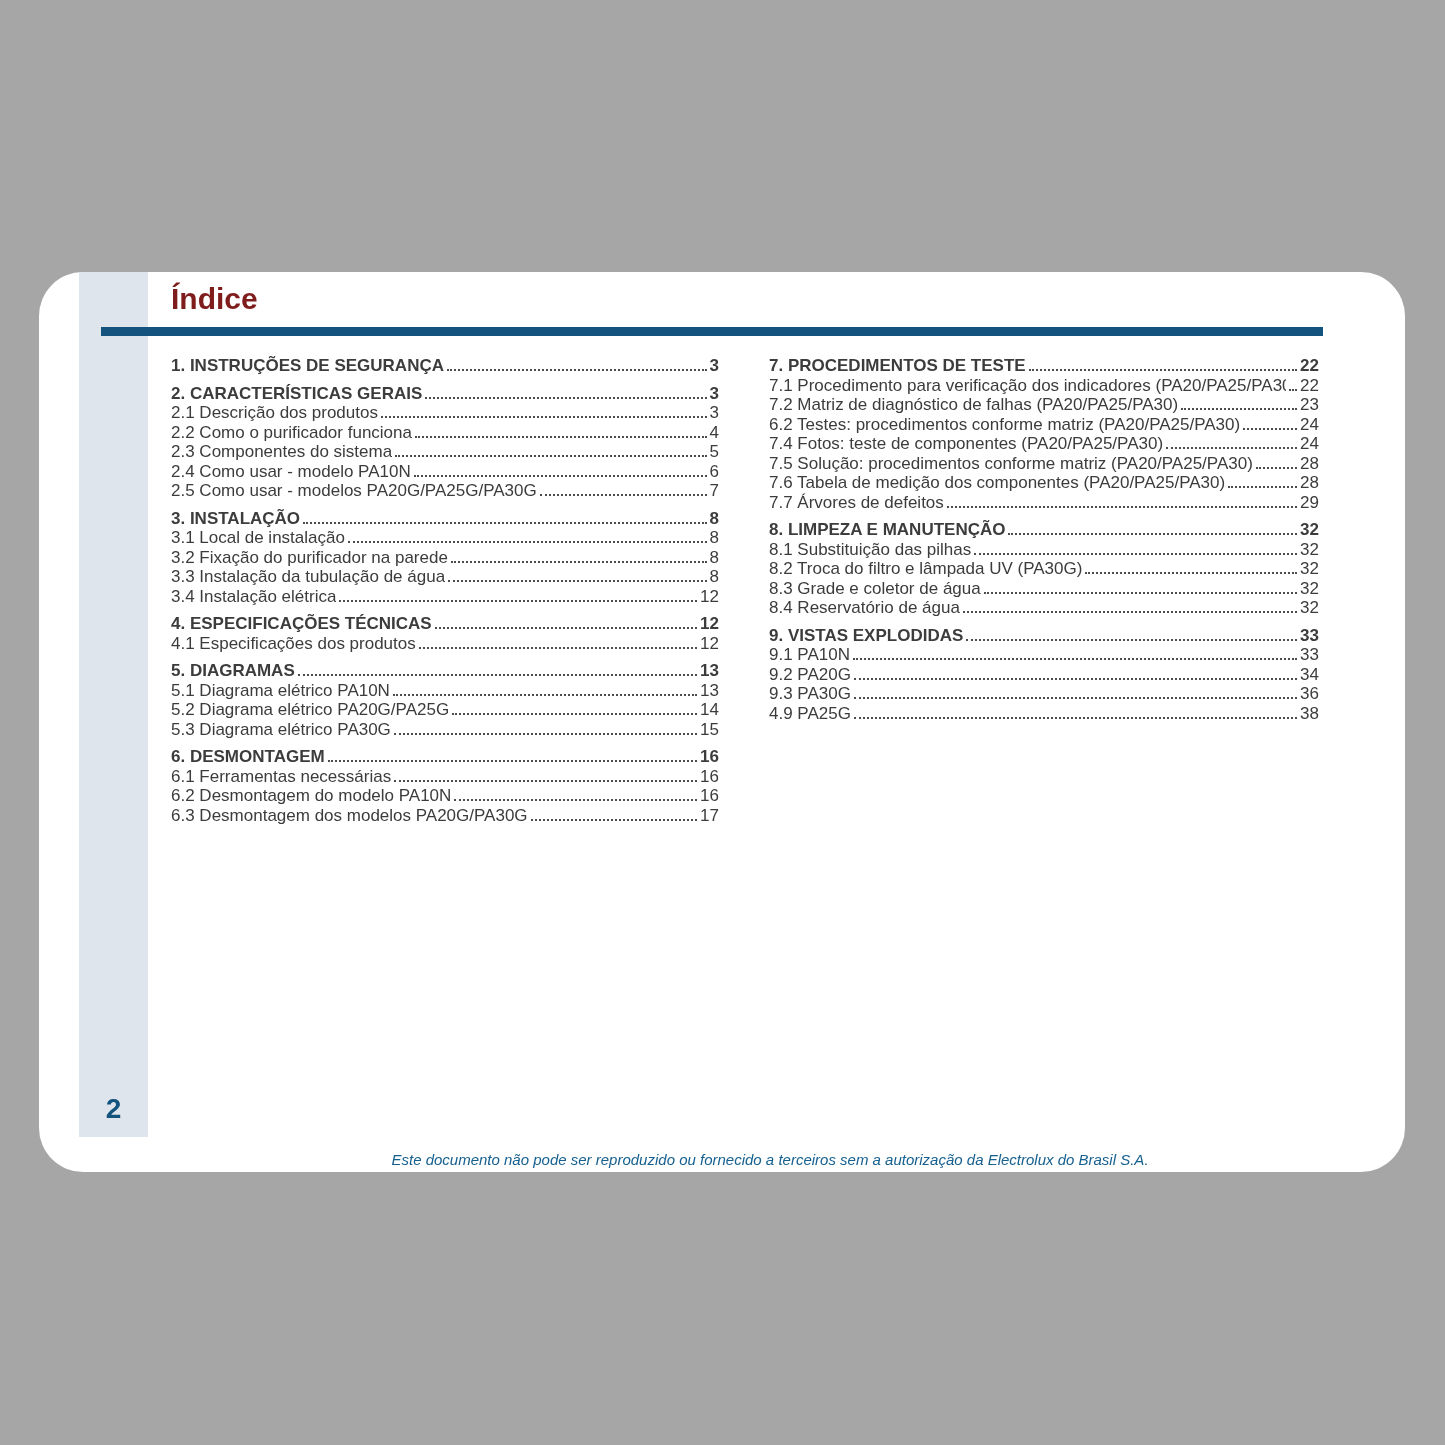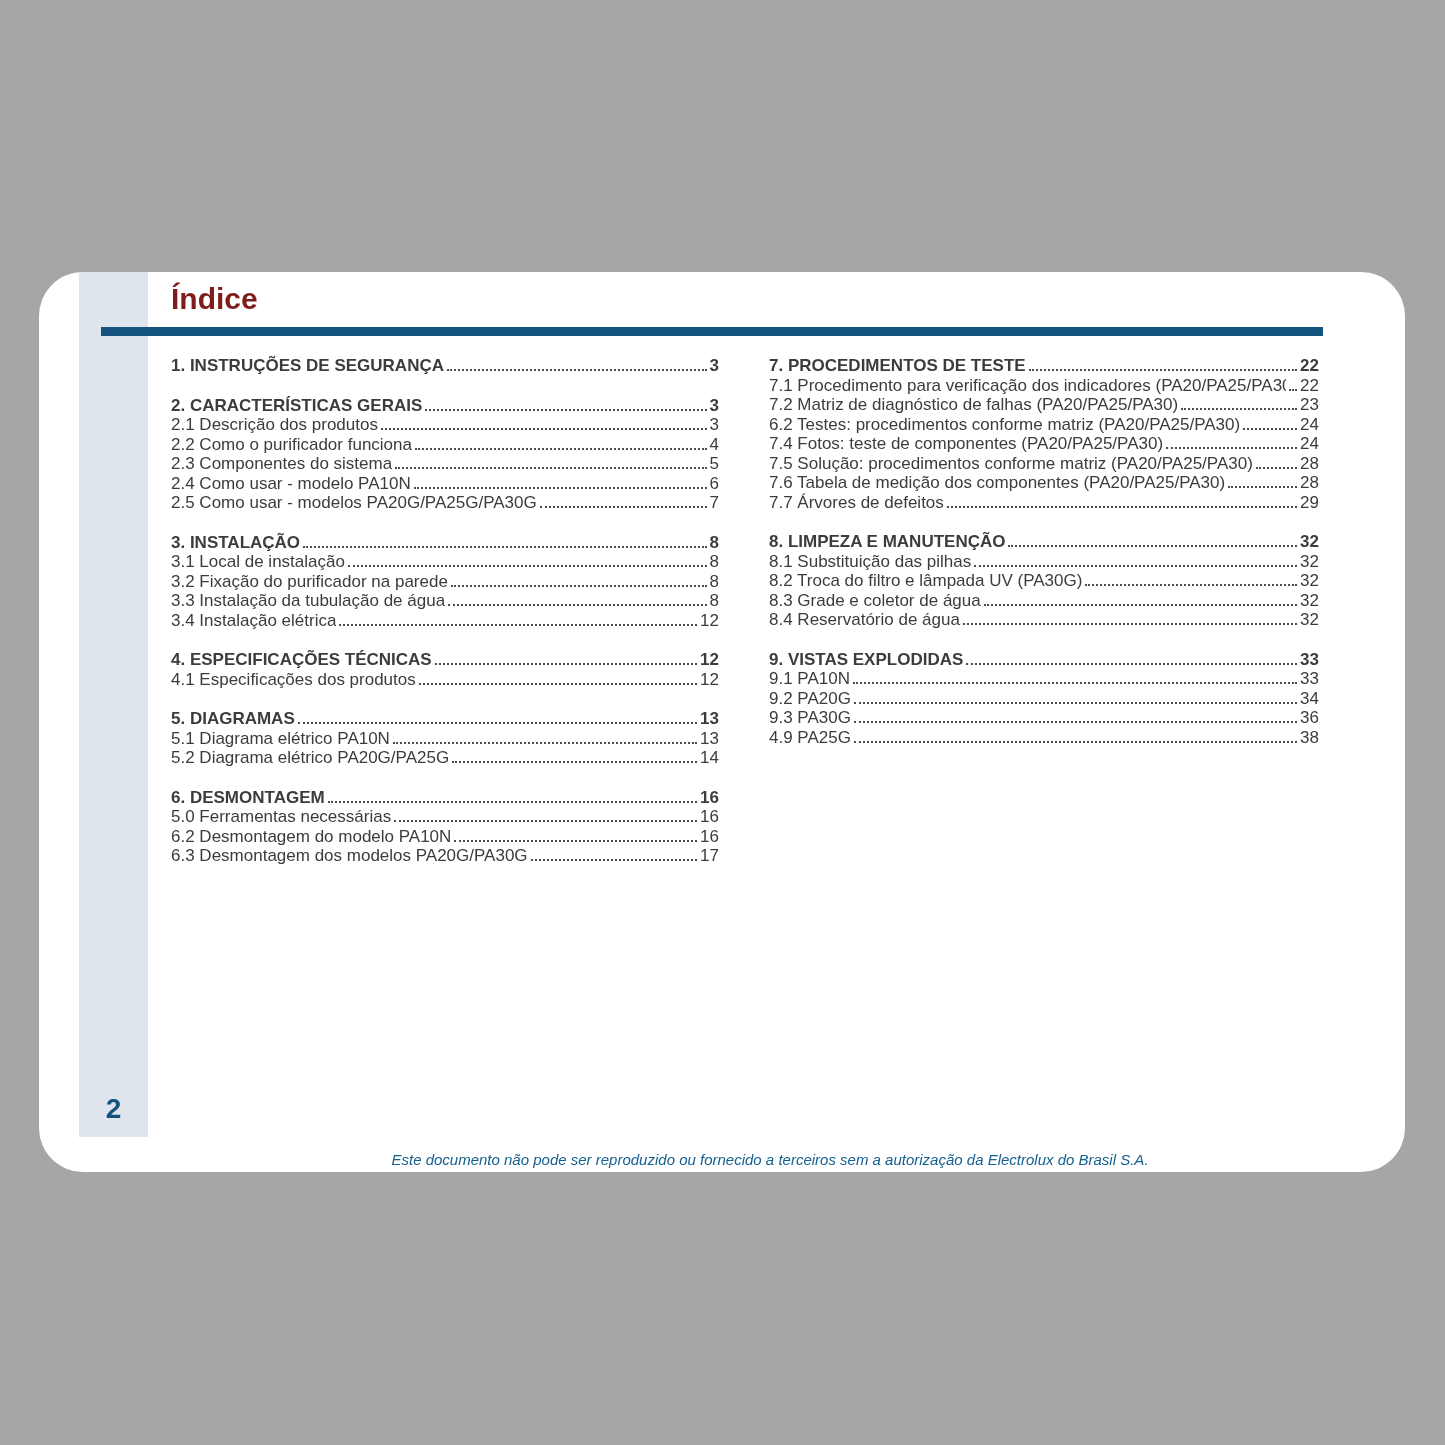--- a/index.html
+++ b/index.html
@@ -50,21 +50,21 @@
   }
   .columns {
     position: absolute;
     left: 132px; top: 84px;
     width: 1148px;
     display: flex;
     align-items: flex-start;
   }
   .col-left  { width: 548px; flex: 0 0 auto; text-align: right; }
   .col-right { width: 550px; flex: 0 0 auto; margin-left: 50px; }
-  .toc-section + .toc-section { margin-top: 20px; }
+  .toc-section + .toc-section { margin-top: 8px; }
   .toc-row {
     display: flex;
     align-items: baseline;
     font-size: 17px;
     line-height: 19.5px;
     color: #3c3c3c;
     white-space: nowrap;
   }
   .toc-row.bold .lbl, .toc-row.bold .num { font-weight: bold; }
   .lbl { flex: 0 1 auto; overflow: hidden; }
@@ -187,29 +187,34 @@
           <div class="toc-row">
             <span class="lbl">5.1 Diagrama elétrico PA10N</span>
             <span class="leader"></span>
             <span class="num">13</span>
           </div>
           <div class="toc-row">
             <span class="lbl">5.2 Diagrama elétrico PA20G/PA25G</span>
             <span class="leader"></span>
             <span class="num">14</span>
           </div>
+          <div class="toc-row">
+            <span class="lbl">5.3 Diagrama elétrico PA30G</span>
+            <span class="leader"></span>
+            <span class="num">15</span>
+          </div>
         </div>
         <div class="toc-section">
           <div class="toc-row bold">
             <span class="lbl">6. DESMONTAGEM</span>
             <span class="leader"></span>
             <span class="num">16</span>
           </div>
           <div class="toc-row">
-            <span class="lbl">5.0 Ferramentas necessárias</span>
+            <span class="lbl">6.1 Ferramentas necessárias</span>
             <span class="leader"></span>
             <span class="num">16</span>
           </div>
           <div class="toc-row">
             <span class="lbl">6.2 Desmontagem do modelo PA10N</span>
             <span class="leader"></span>
             <span class="num">16</span>
           </div>
           <div class="toc-row">
             <span class="lbl">6.3 Desmontagem dos modelos PA20G/PA30G</span>

